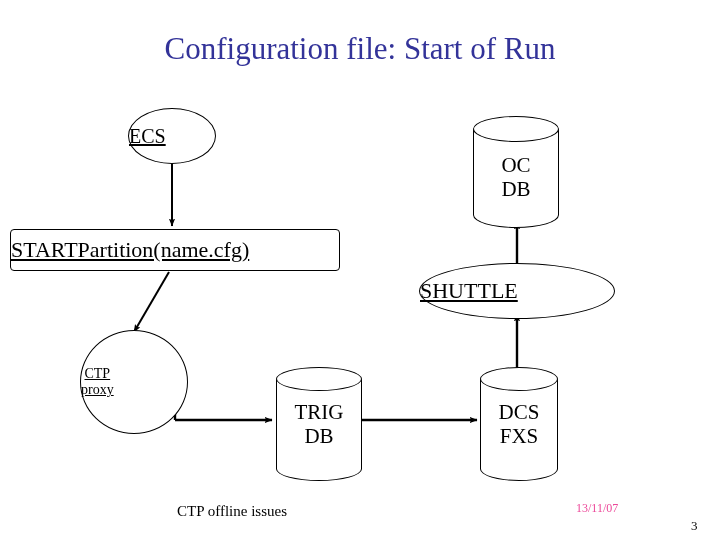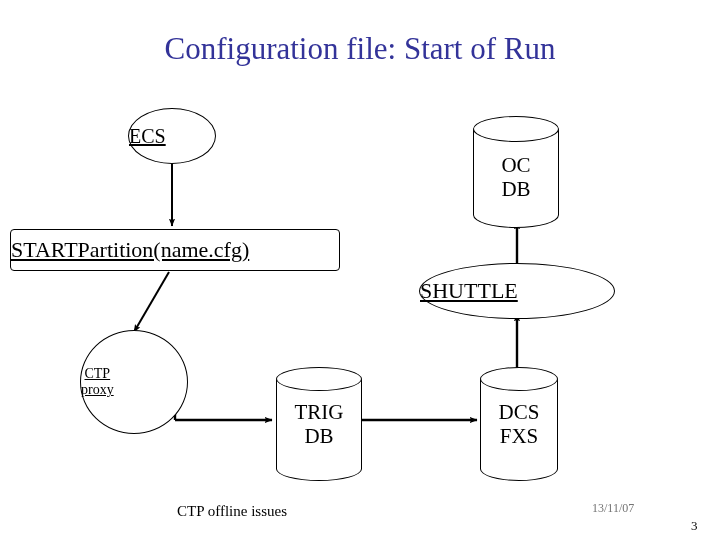--- a/index.html
+++ b/index.html
@@ -167,25 +167,25 @@
     left: 130px;
     top: 503px;
     font-size: 15px;
     font-family: "Liberation Serif", "DejaVu Serif", serif;
     color: #000000;
     white-space: nowrap;
     margin-left: 47px;
   }
   #footer-date {
     position: absolute;
-    left: 592px;
+    left: 576px;
     top: 501px;
     font-size: 12px;
     font-family: "Liberation Serif", "DejaVu Serif", serif;
-    color: #737373;
+    color: #ec4899;
     white-space: nowrap;
   }
   #footer-page {
     position: absolute;
     left: 691px;
     top: 518px;
     font-size: 13px;
     font-family: "Liberation Serif", "DejaVu Serif", serif;
     color: #000000;
     white-space: nowrap;

